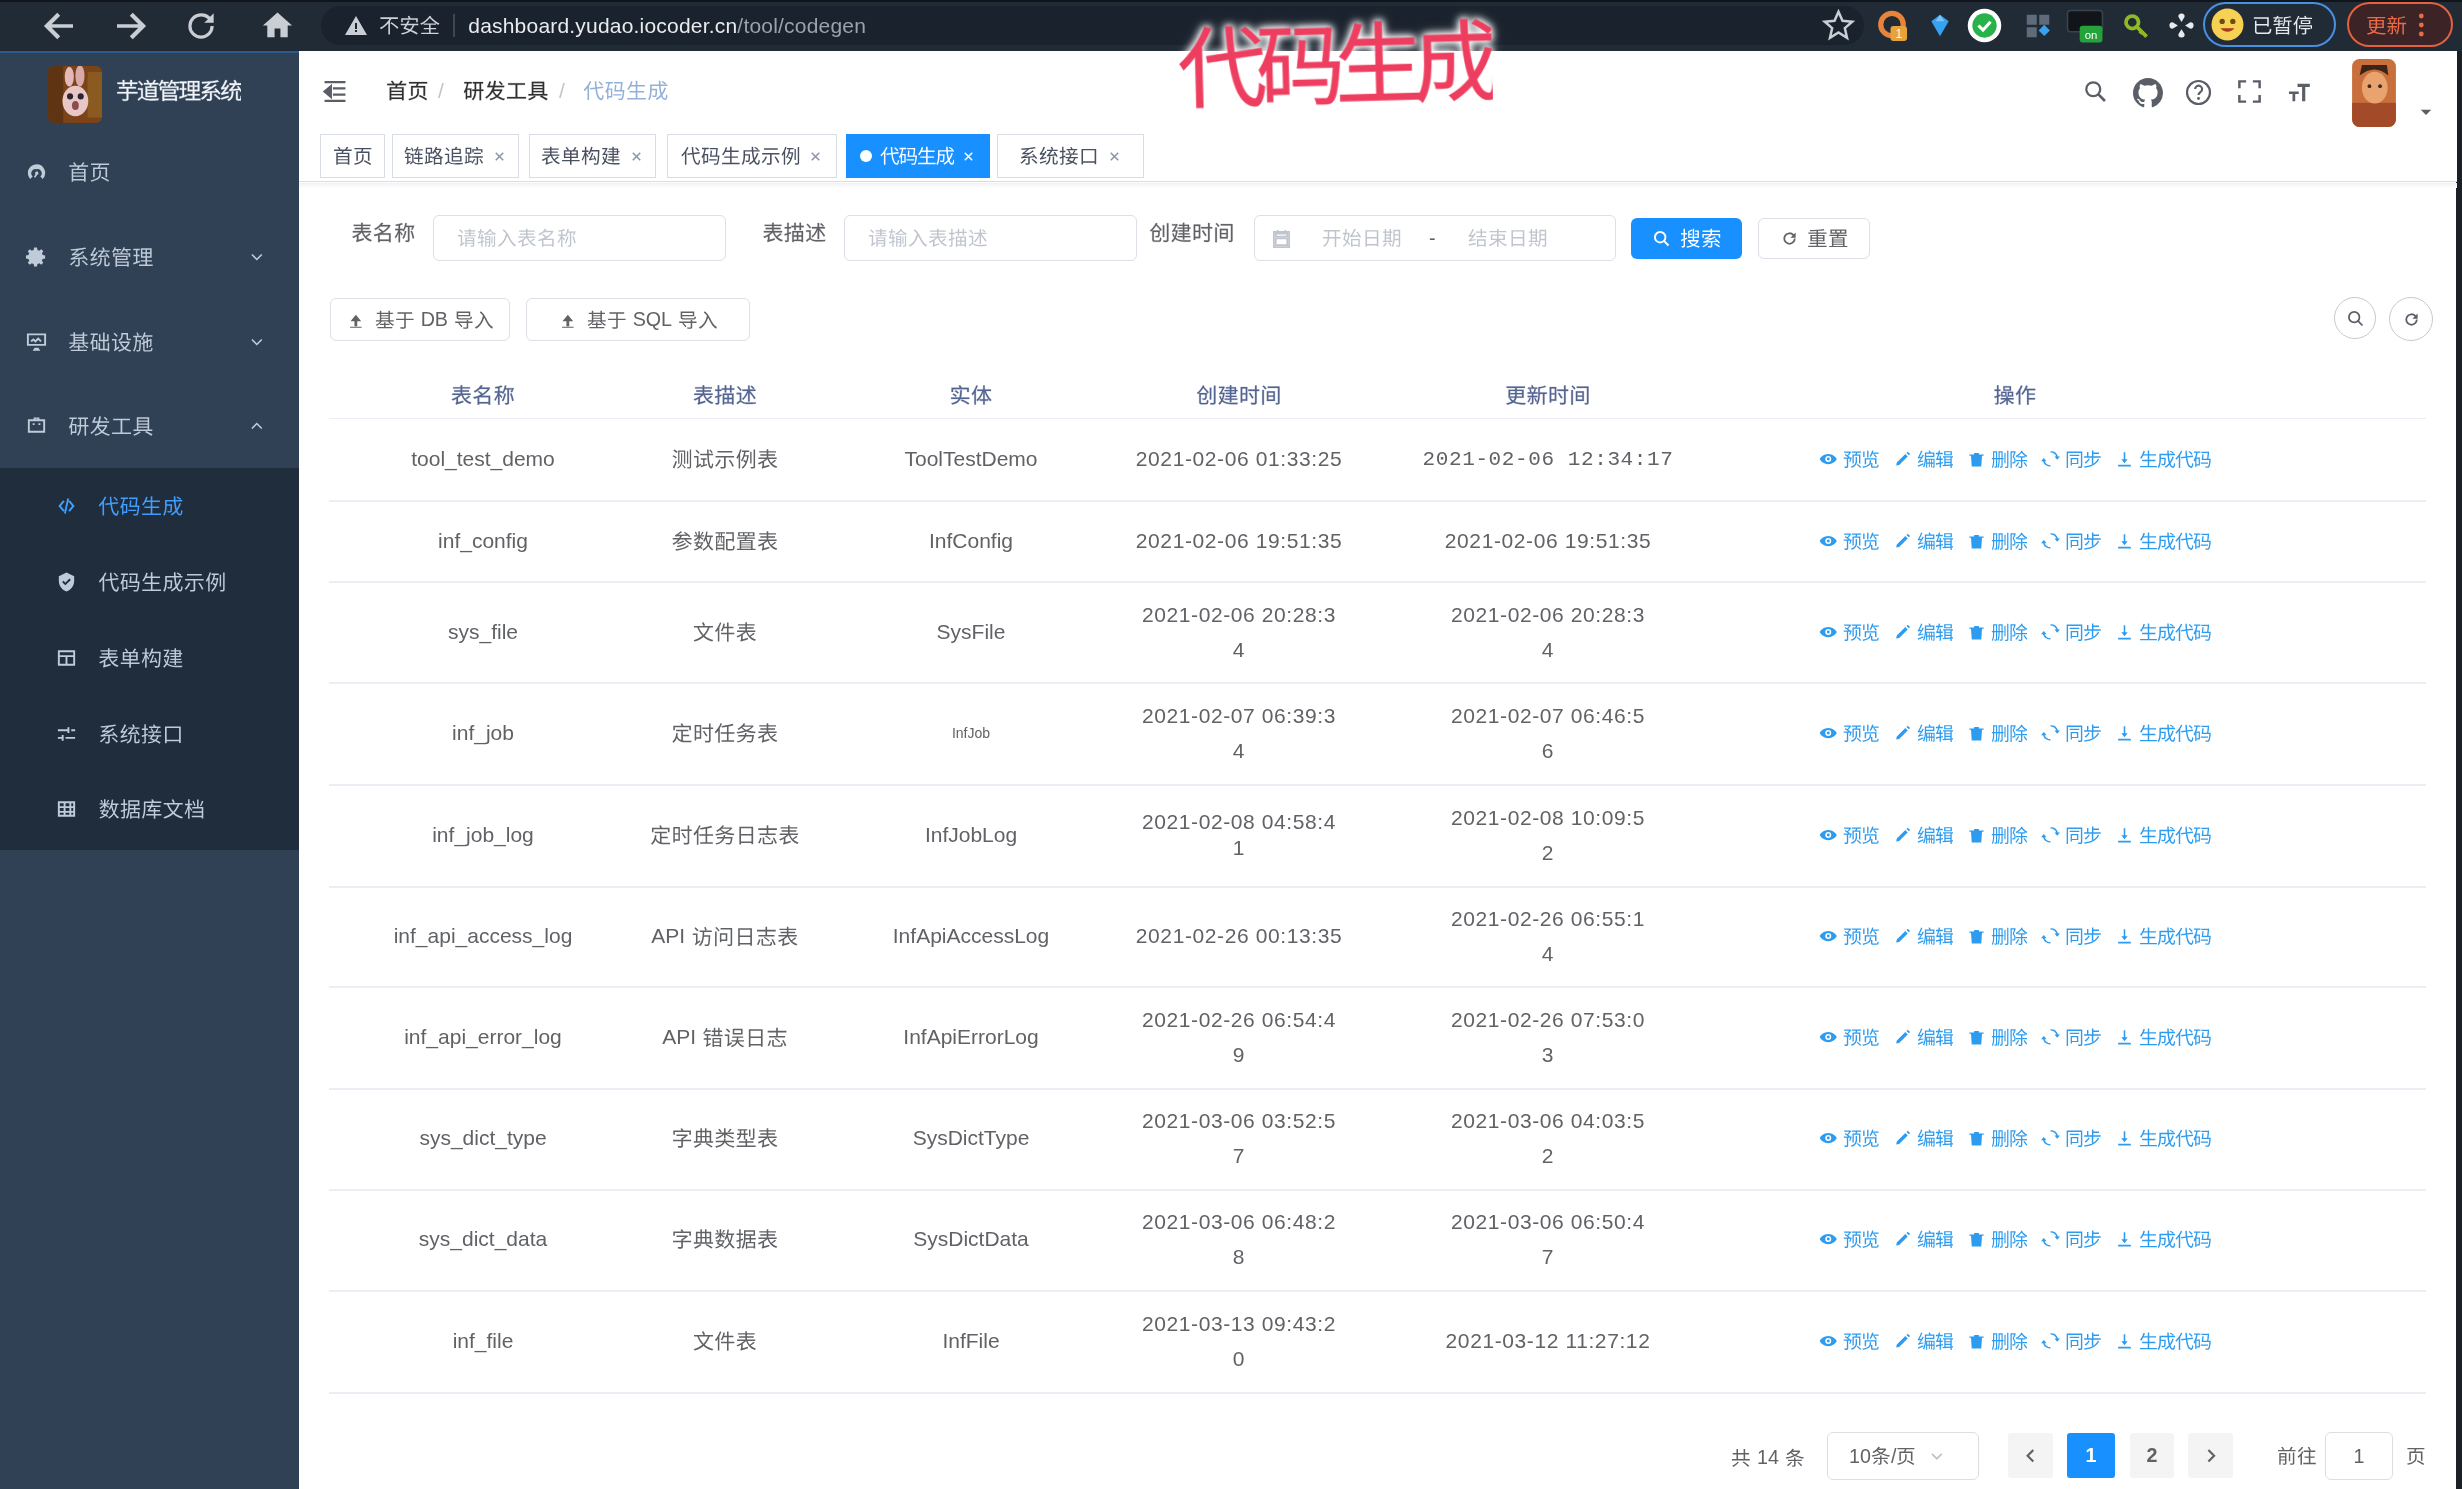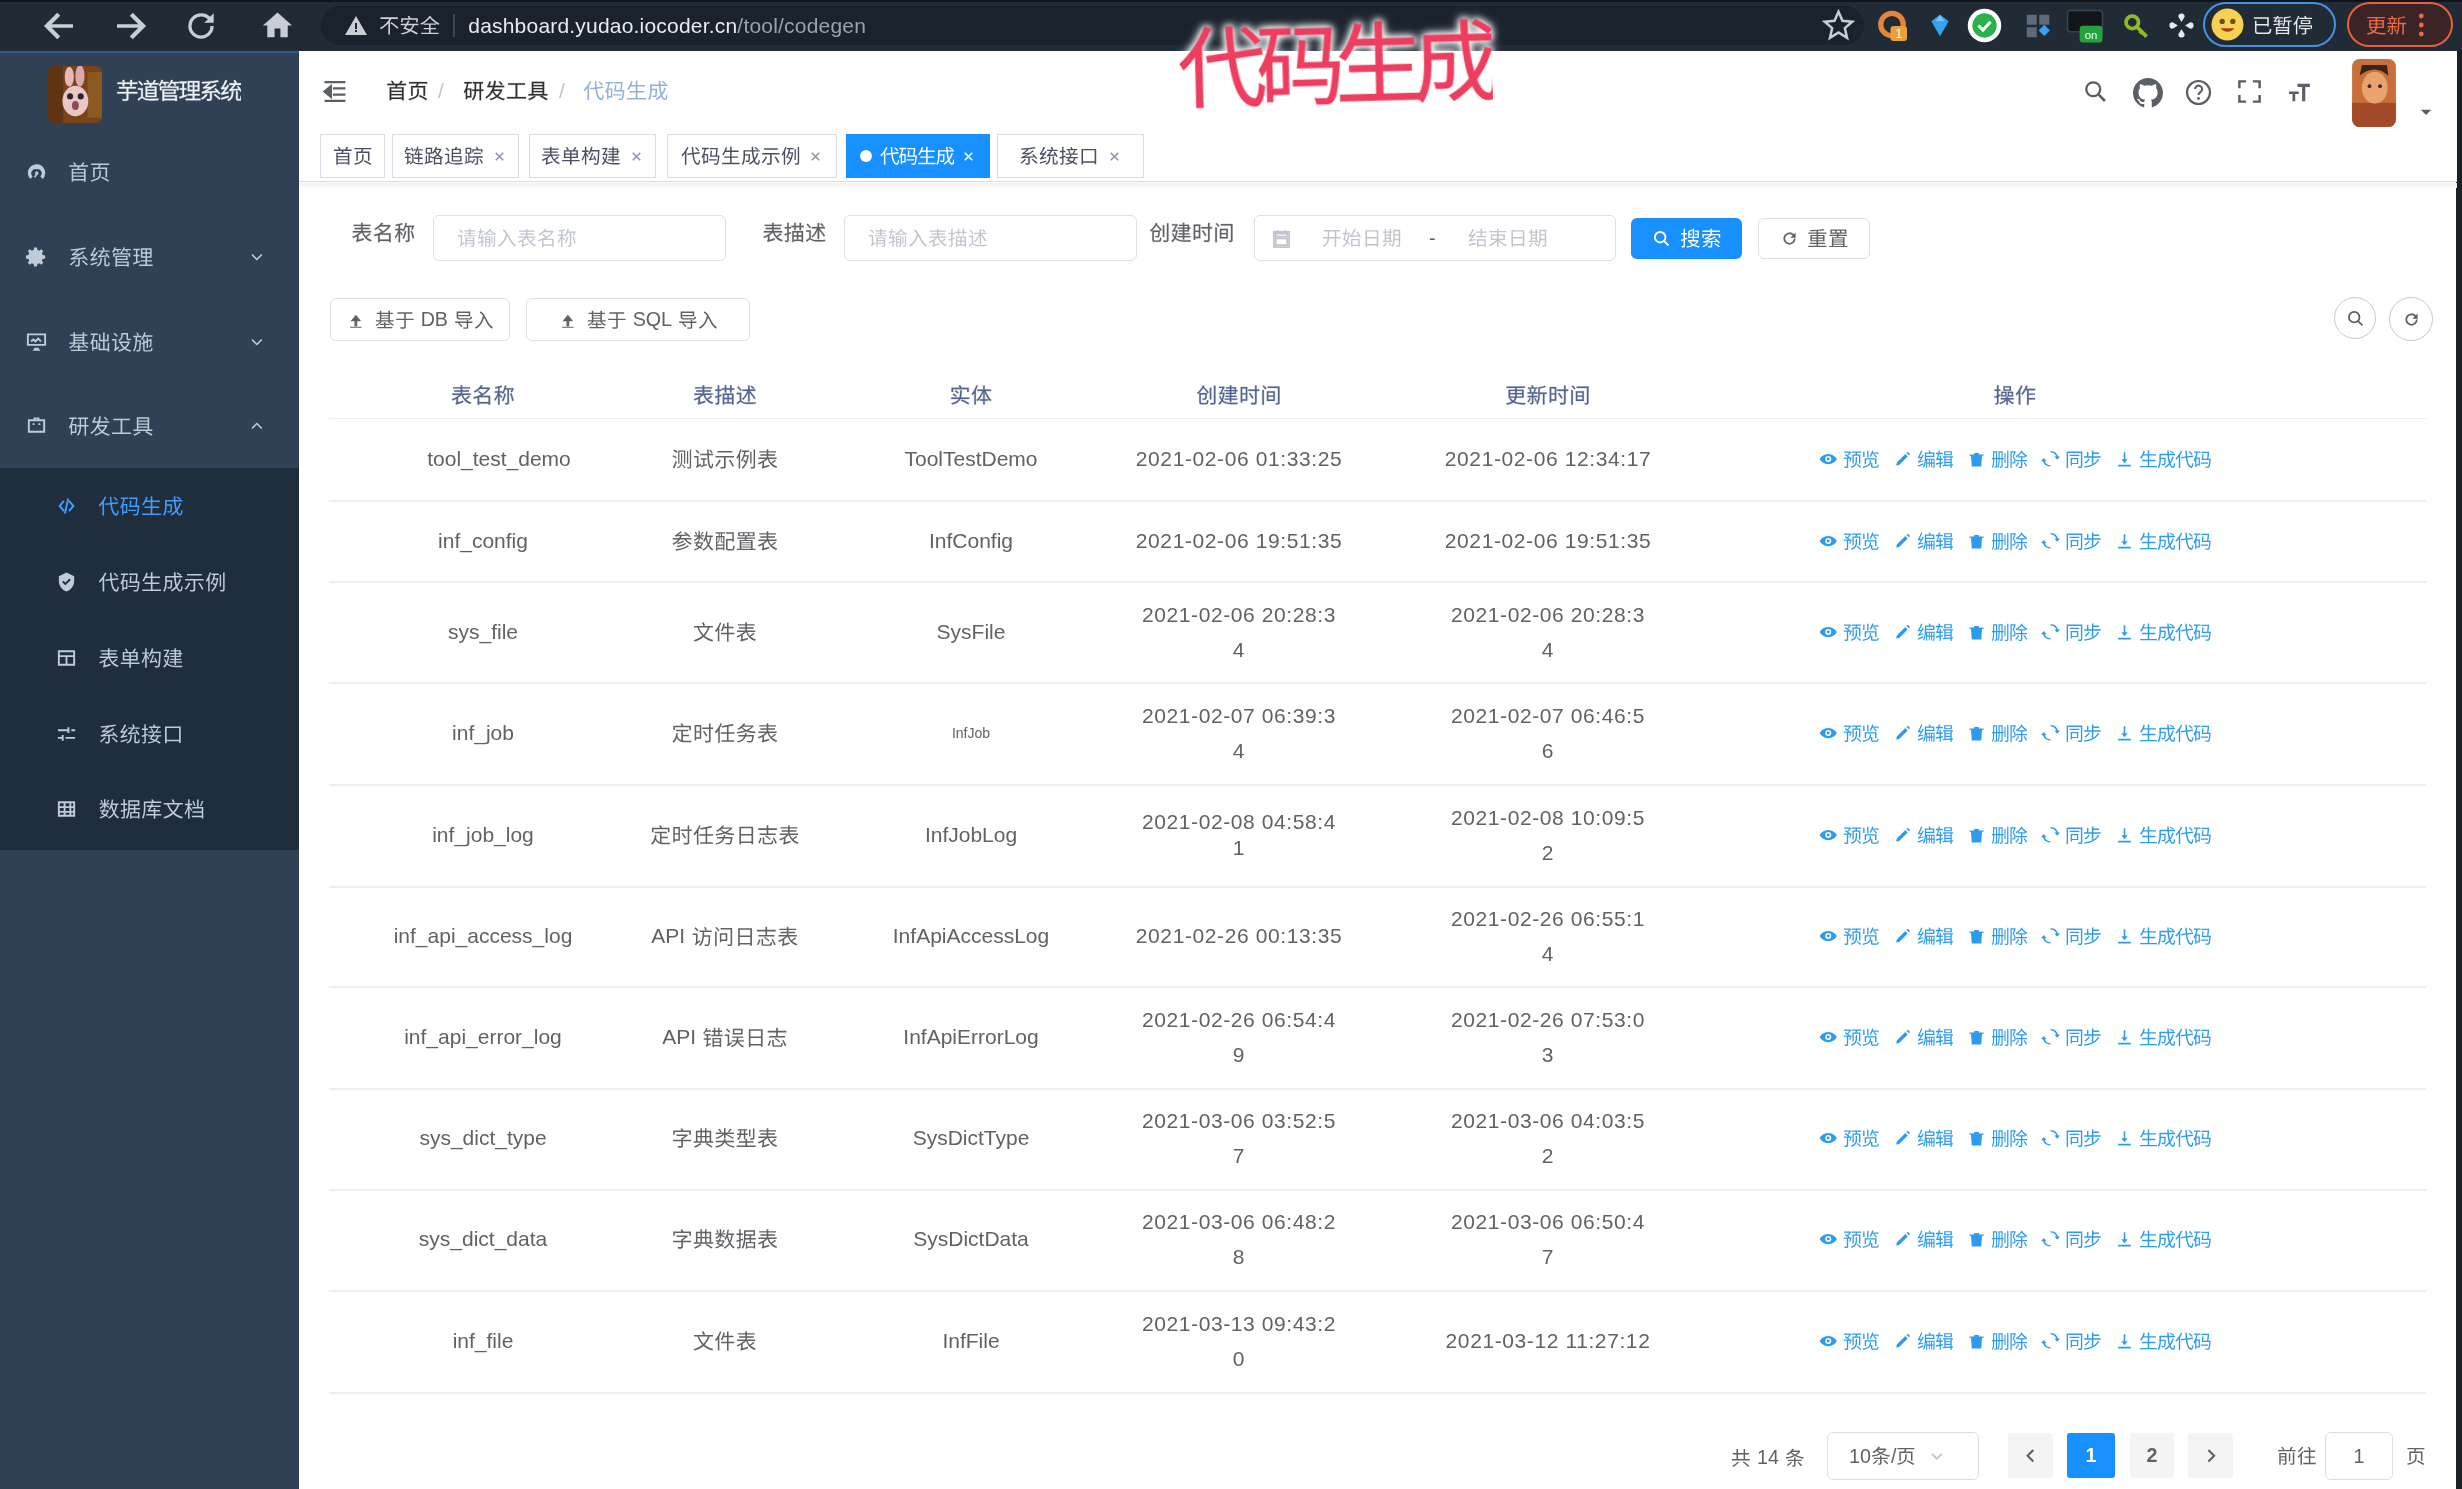--- a/index.html
+++ b/index.html
@@ -617,39 +617,39 @@
         <use href="#g95f4" x="3051"></use>
       </svg>
     </div>
     <div style="position:absolute;left:2015px;top:395px;transform:translate(-50%,-50%);display:flex;align-items:center;white-space:nowrap;">
       <svg width="43" height="21" viewBox="0 -880 2034 1000" fill="#546591" stroke="#546591" stroke-width="12">
         <use href="#g64cd" x="0"></use>
         <use href="#g4f5c" x="1017"></use>
       </svg>
     </div>
     <div style="position:absolute;left:329px;top:500px;width:2097px;height:1.5px;background:#ebeef5;"></div>
-    <div style="position:absolute;left:483px;top:459px;transform:translate(-50%,-50%);display:flex;align-items:center;white-space:nowrap;margin-left:16px;">
+    <div style="position:absolute;left:483px;top:459px;transform:translate(-50%,-50%);display:flex;align-items:center;white-space:nowrap;">
       <span style="font-size:21px;color:#606266">tool_test_demo</span>
     </div>
     <div style="position:absolute;left:725px;top:459px;transform:translate(-50%,-50%);display:flex;align-items:center;white-space:nowrap;">
       <svg width="108" height="21" viewBox="0 -880 5085 1000" fill="#606266">
         <use href="#g6d4b" x="0"></use>
         <use href="#g8bd5" x="1017"></use>
         <use href="#g793a" x="2034"></use>
         <use href="#g4f8b" x="3051"></use>
         <use href="#g8868" x="4068"></use>
       </svg>
     </div>
     <div style="position:absolute;left:971px;top:459px;transform:translate(-50%,-50%);display:flex;align-items:center;white-space:nowrap;">
       <span style="font-size:21px;color:#606266">ToolTestDemo</span>
     </div>
     <div style="position:absolute;left:1239px;top:459px;transform:translate(-50%,-50%);display:flex;align-items:center;white-space:nowrap;">
       <span style="font-size:21px;letter-spacing:0.6px;color:#606266">2021-02-06 01:33:25</span>
     </div>
-    <div style="position:absolute;left:1548px;top:459px;transform:translate(-50%,-50%);display:flex;align-items:center;white-space:nowrap;">
+    <div style="position:absolute;left:1548px;top:459px;transform:translate(-50%,-50%);display:flex;align-items:center;white-space:nowrap;font-family:Liberation Mono, monospace;">
       <span style="font-size:21px;letter-spacing:0.6px;color:#606266">2021-02-06 12:34:17</span>
     </div>
     <div style="position:absolute;left:1818px;top:459px;transform:translateY(-50%);display:flex;gap:14.4px;">
       <div style="display:flex;align-items:center;gap:4.5px;">
         <svg width="20.5" height="20.5" viewBox="0 0 24 24" style="">
           <path d="M12 6C7 6 3.3 9.3 2 12c1.3 2.7 5 6 10 6s8.7-3.3 10-6c-1.3-2.7-5-6-10-6zm0 9.5A3.5 3.5 0 1 1 12 8.5a3.5 3.5 0 0 1 0 7z" fill="#2d9cf0"></path>
           <circle cx="12" cy="12" r="1.7" fill="#2d9cf0"></circle>
         </svg>
         <svg width="36" height="19" viewBox="0 -880 1904 1000" fill="#2d9cf0">
           <use href="#g9884" x="0"></use>

